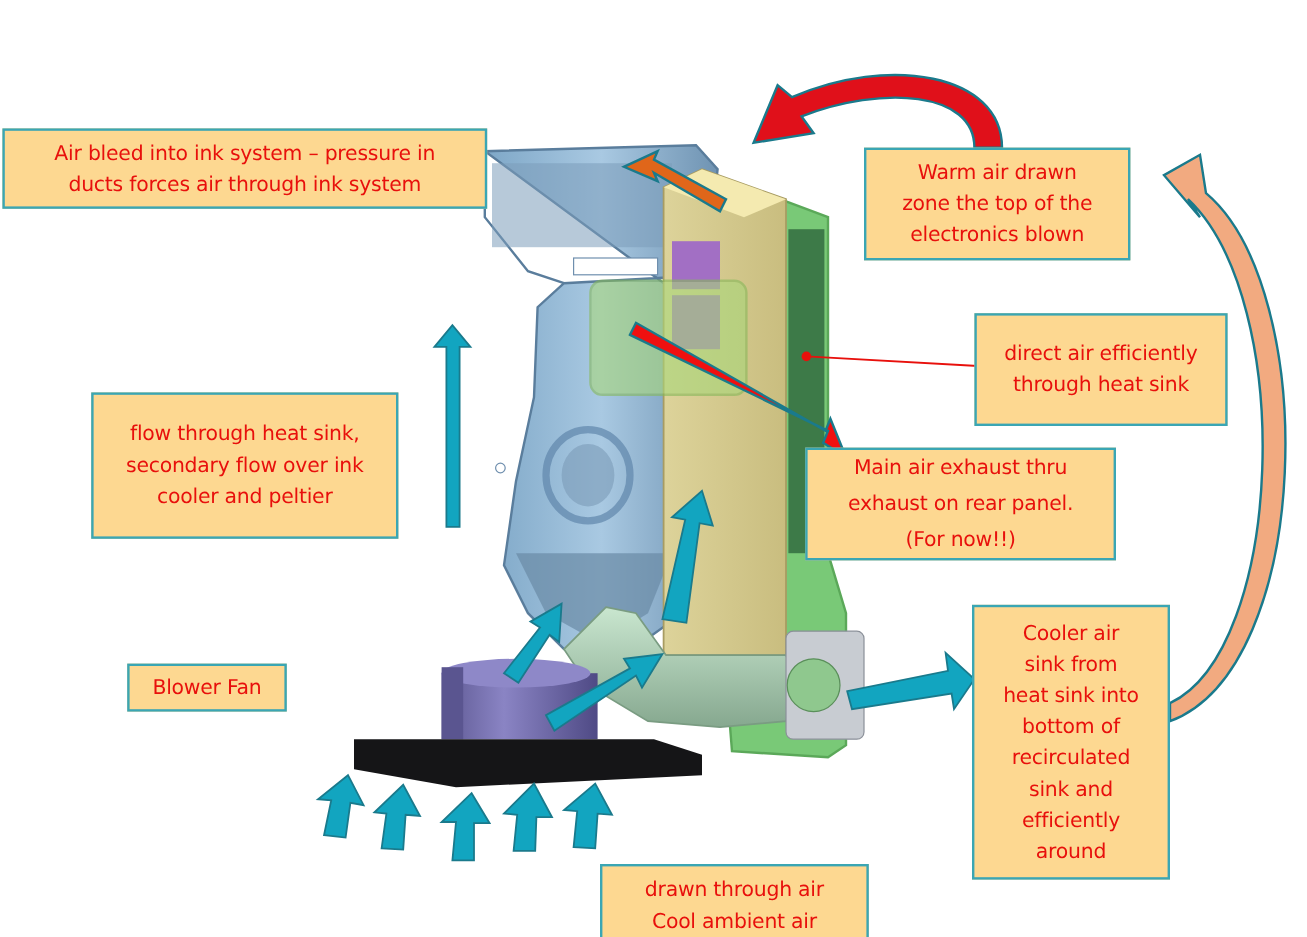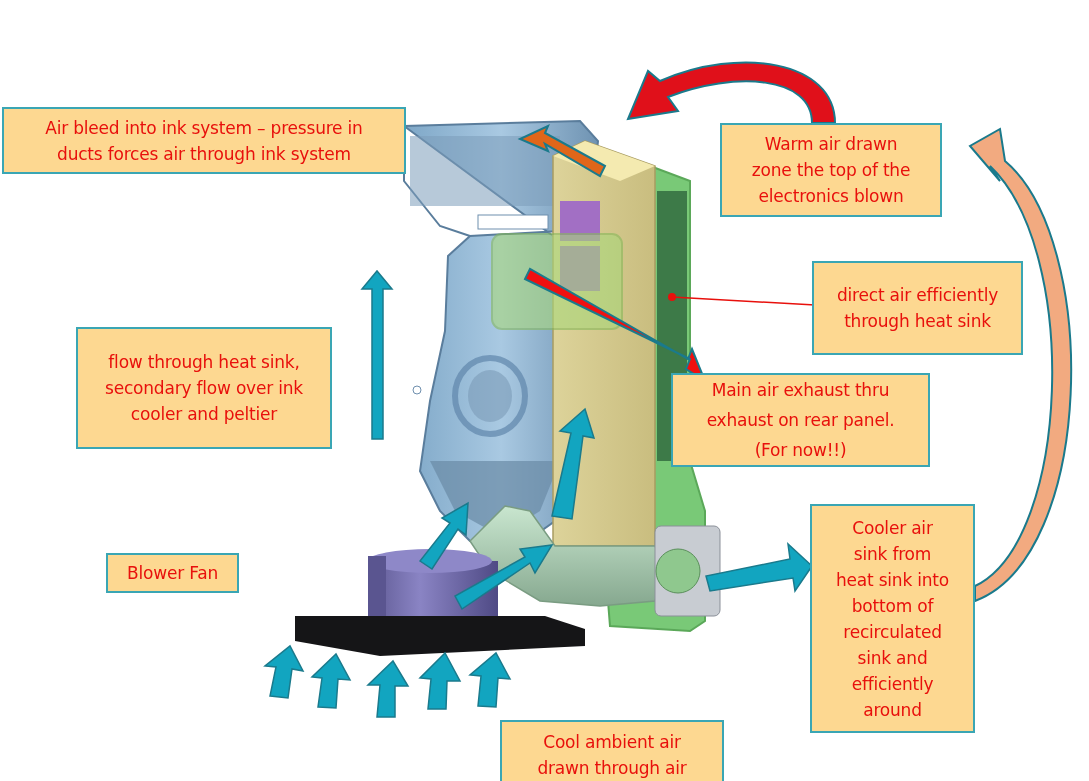--- a/index.html
+++ b/index.html
@@ -158,17 +158,17 @@
     <span>sink from</span>
     <span>heat sink into</span>
     <span>bottom of</span>
     <span>recirculated</span>
     <span>sink and</span>
     <span>efficiently</span>
     <span>around</span>
   </div>
 
   <div class="callout" style="left:500px;top:679px;width:224px;height:96px;">
+    <span>drawn through air</span>
     <span>Cool ambient air</span>
-    <span>drawn through air</span>
     <span>filter</span>
   </div>
 </div>
 
 </body></html>

